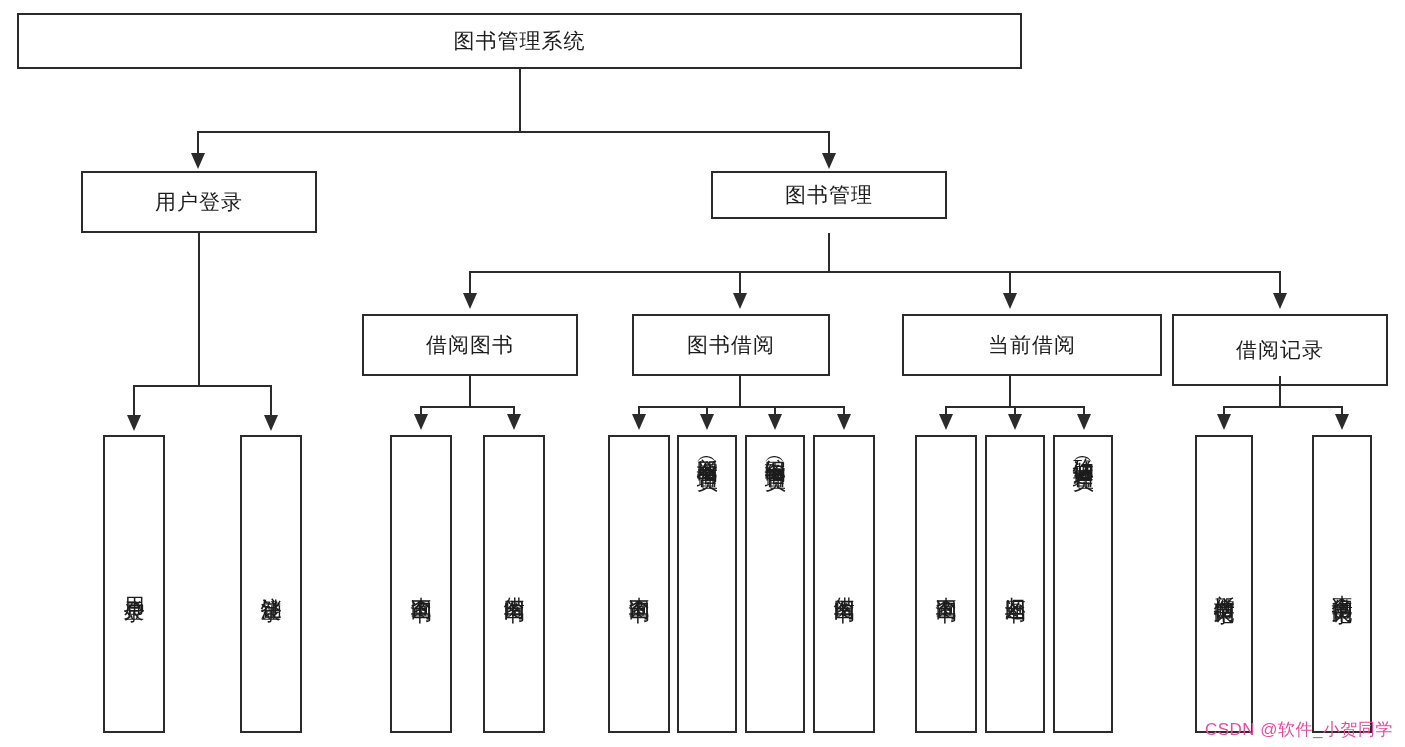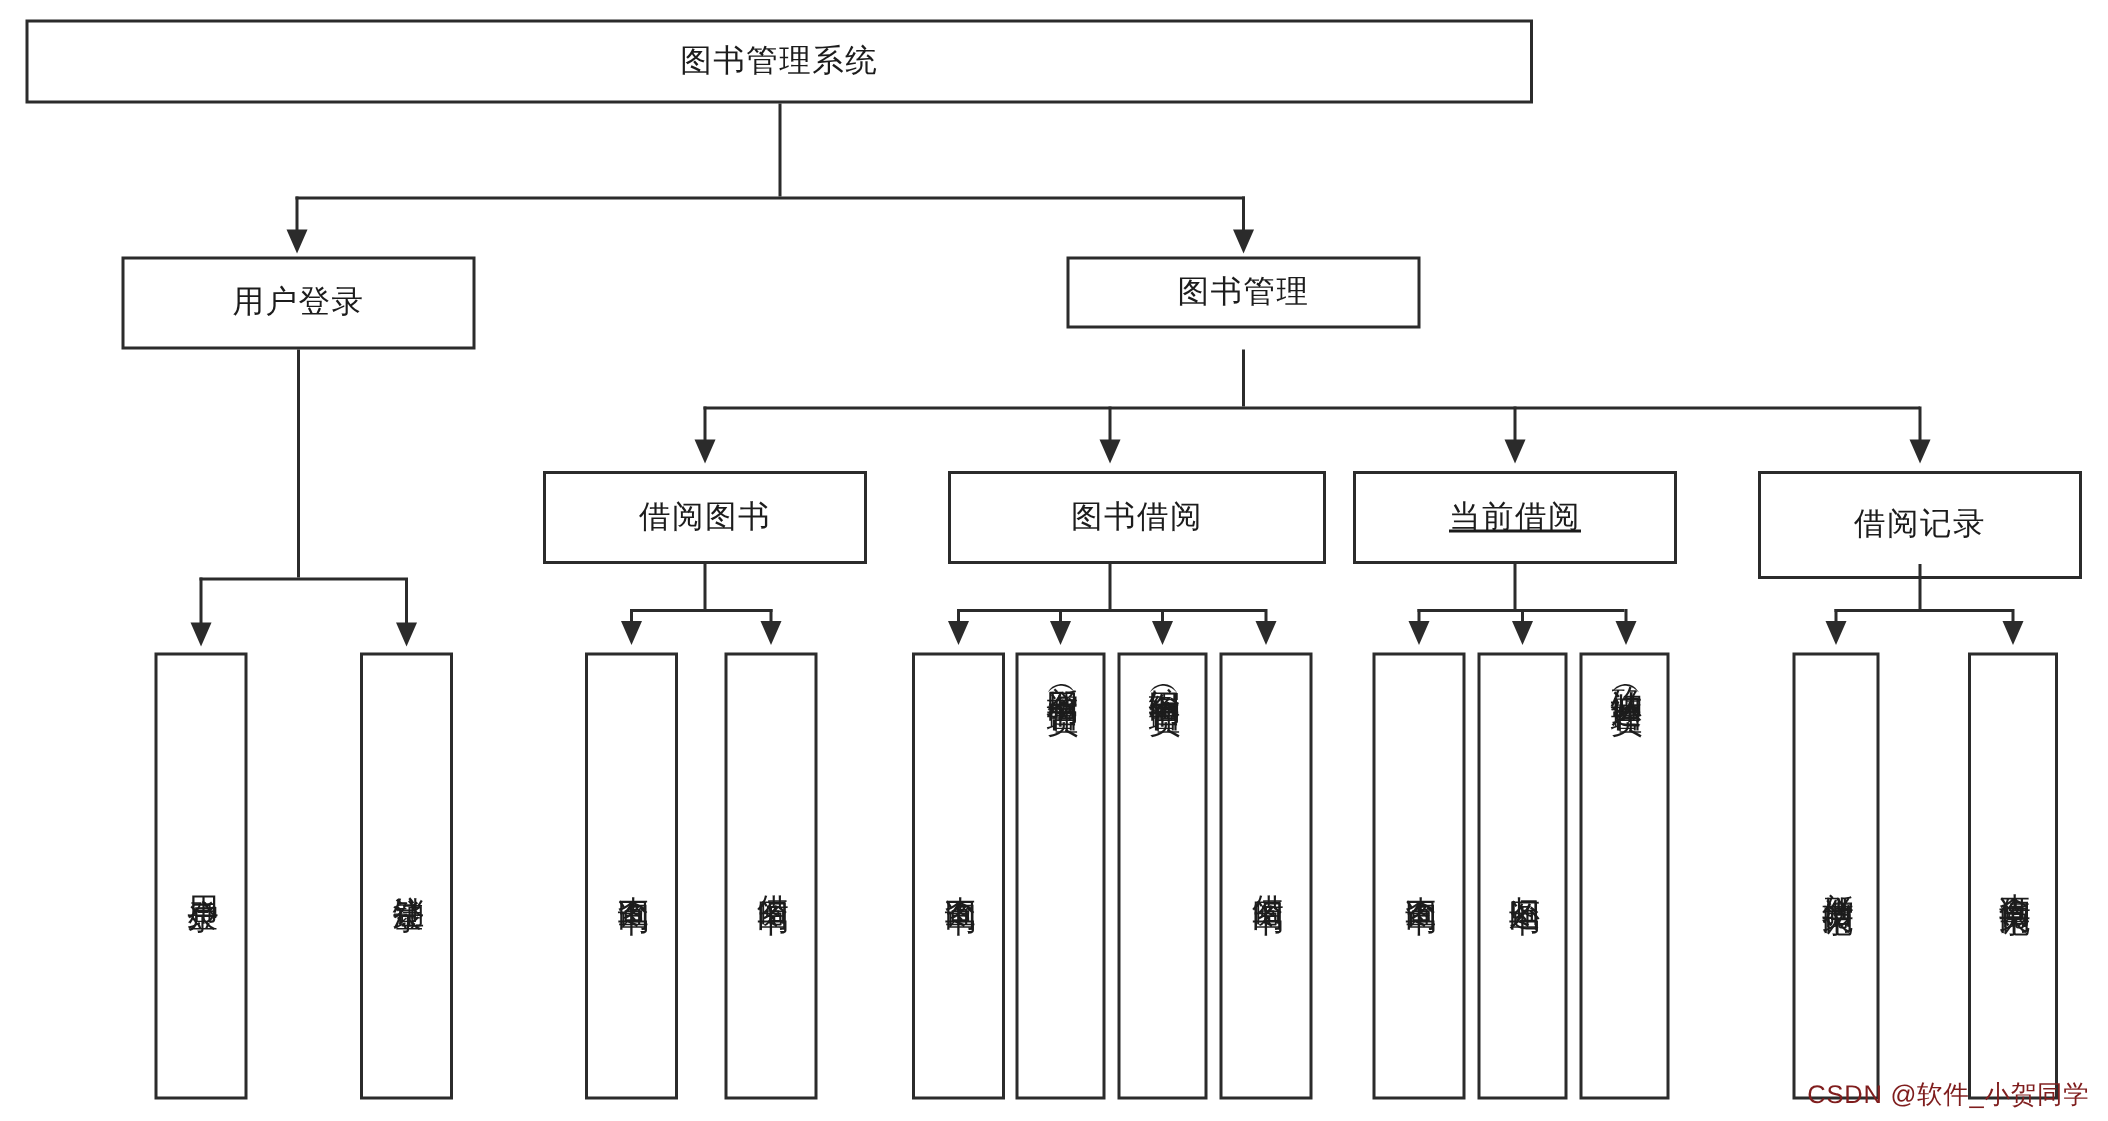--- a/index.html
+++ b/index.html
@@ -60,21 +60,21 @@
     border-left:7px solid transparent;
     border-right:7px solid transparent;
     border-top:16px solid #2b2b2b;
   }
 
   
   #watermark{
     position:absolute;
     right:12px;bottom:6px;
     font-size:17px;
-    color:#7f1d1d;
+    color:#ec4899;
     letter-spacing:.5px;
     white-space:nowrap;
     user-select:none;
   }
 </style>
 </head>
 <body>
 
 <div id="canvas">
 
@@ -118,24 +118,24 @@
 
   <div class="vline" style="left:1009px;top:271px;height:24px;"></div>
   <div class="arrow" style="left:1003px;top:293px;"></div>
 
   <div class="vline" style="left:1279px;top:271px;height:24px;"></div>
   <div class="arrow" style="left:1273px;top:293px;"></div>
 
   <div class="node" style="left:362px;top:314px;width:216px;height:62px;">
     <span class="lbl">借阅图书</span>
   </div>
-  <div class="node" style="left:632px;top:314px;width:252px;height:62px;">
+  <div class="node" style="left:632px;top:314px;width:198px;height:62px;">
     <span class="lbl">图书借阅</span>
   </div>
-  <div class="node" style="left:902px;top:314px;width:216px;height:62px;text-decoration:underline;">
+  <div class="node" style="left:902px;top:314px;width:260px;height:62px;">
     <span class="lbl">当前借阅</span>
   </div>
   <div class="node" style="left:1172px;top:314px;width:216px;height:72px;">
     <span class="lbl">借阅记录</span>
   </div>
 
   <div class="vline" style="left:469px;top:376px;height:30px;"></div>
   <div class="hline" style="left:420px;top:406px;width:95px;"></div>
   <div class="vline" style="left:420px;top:406px;height:10px;"></div>
   <div class="arrow" style="left:414px;top:414px;"></div>

